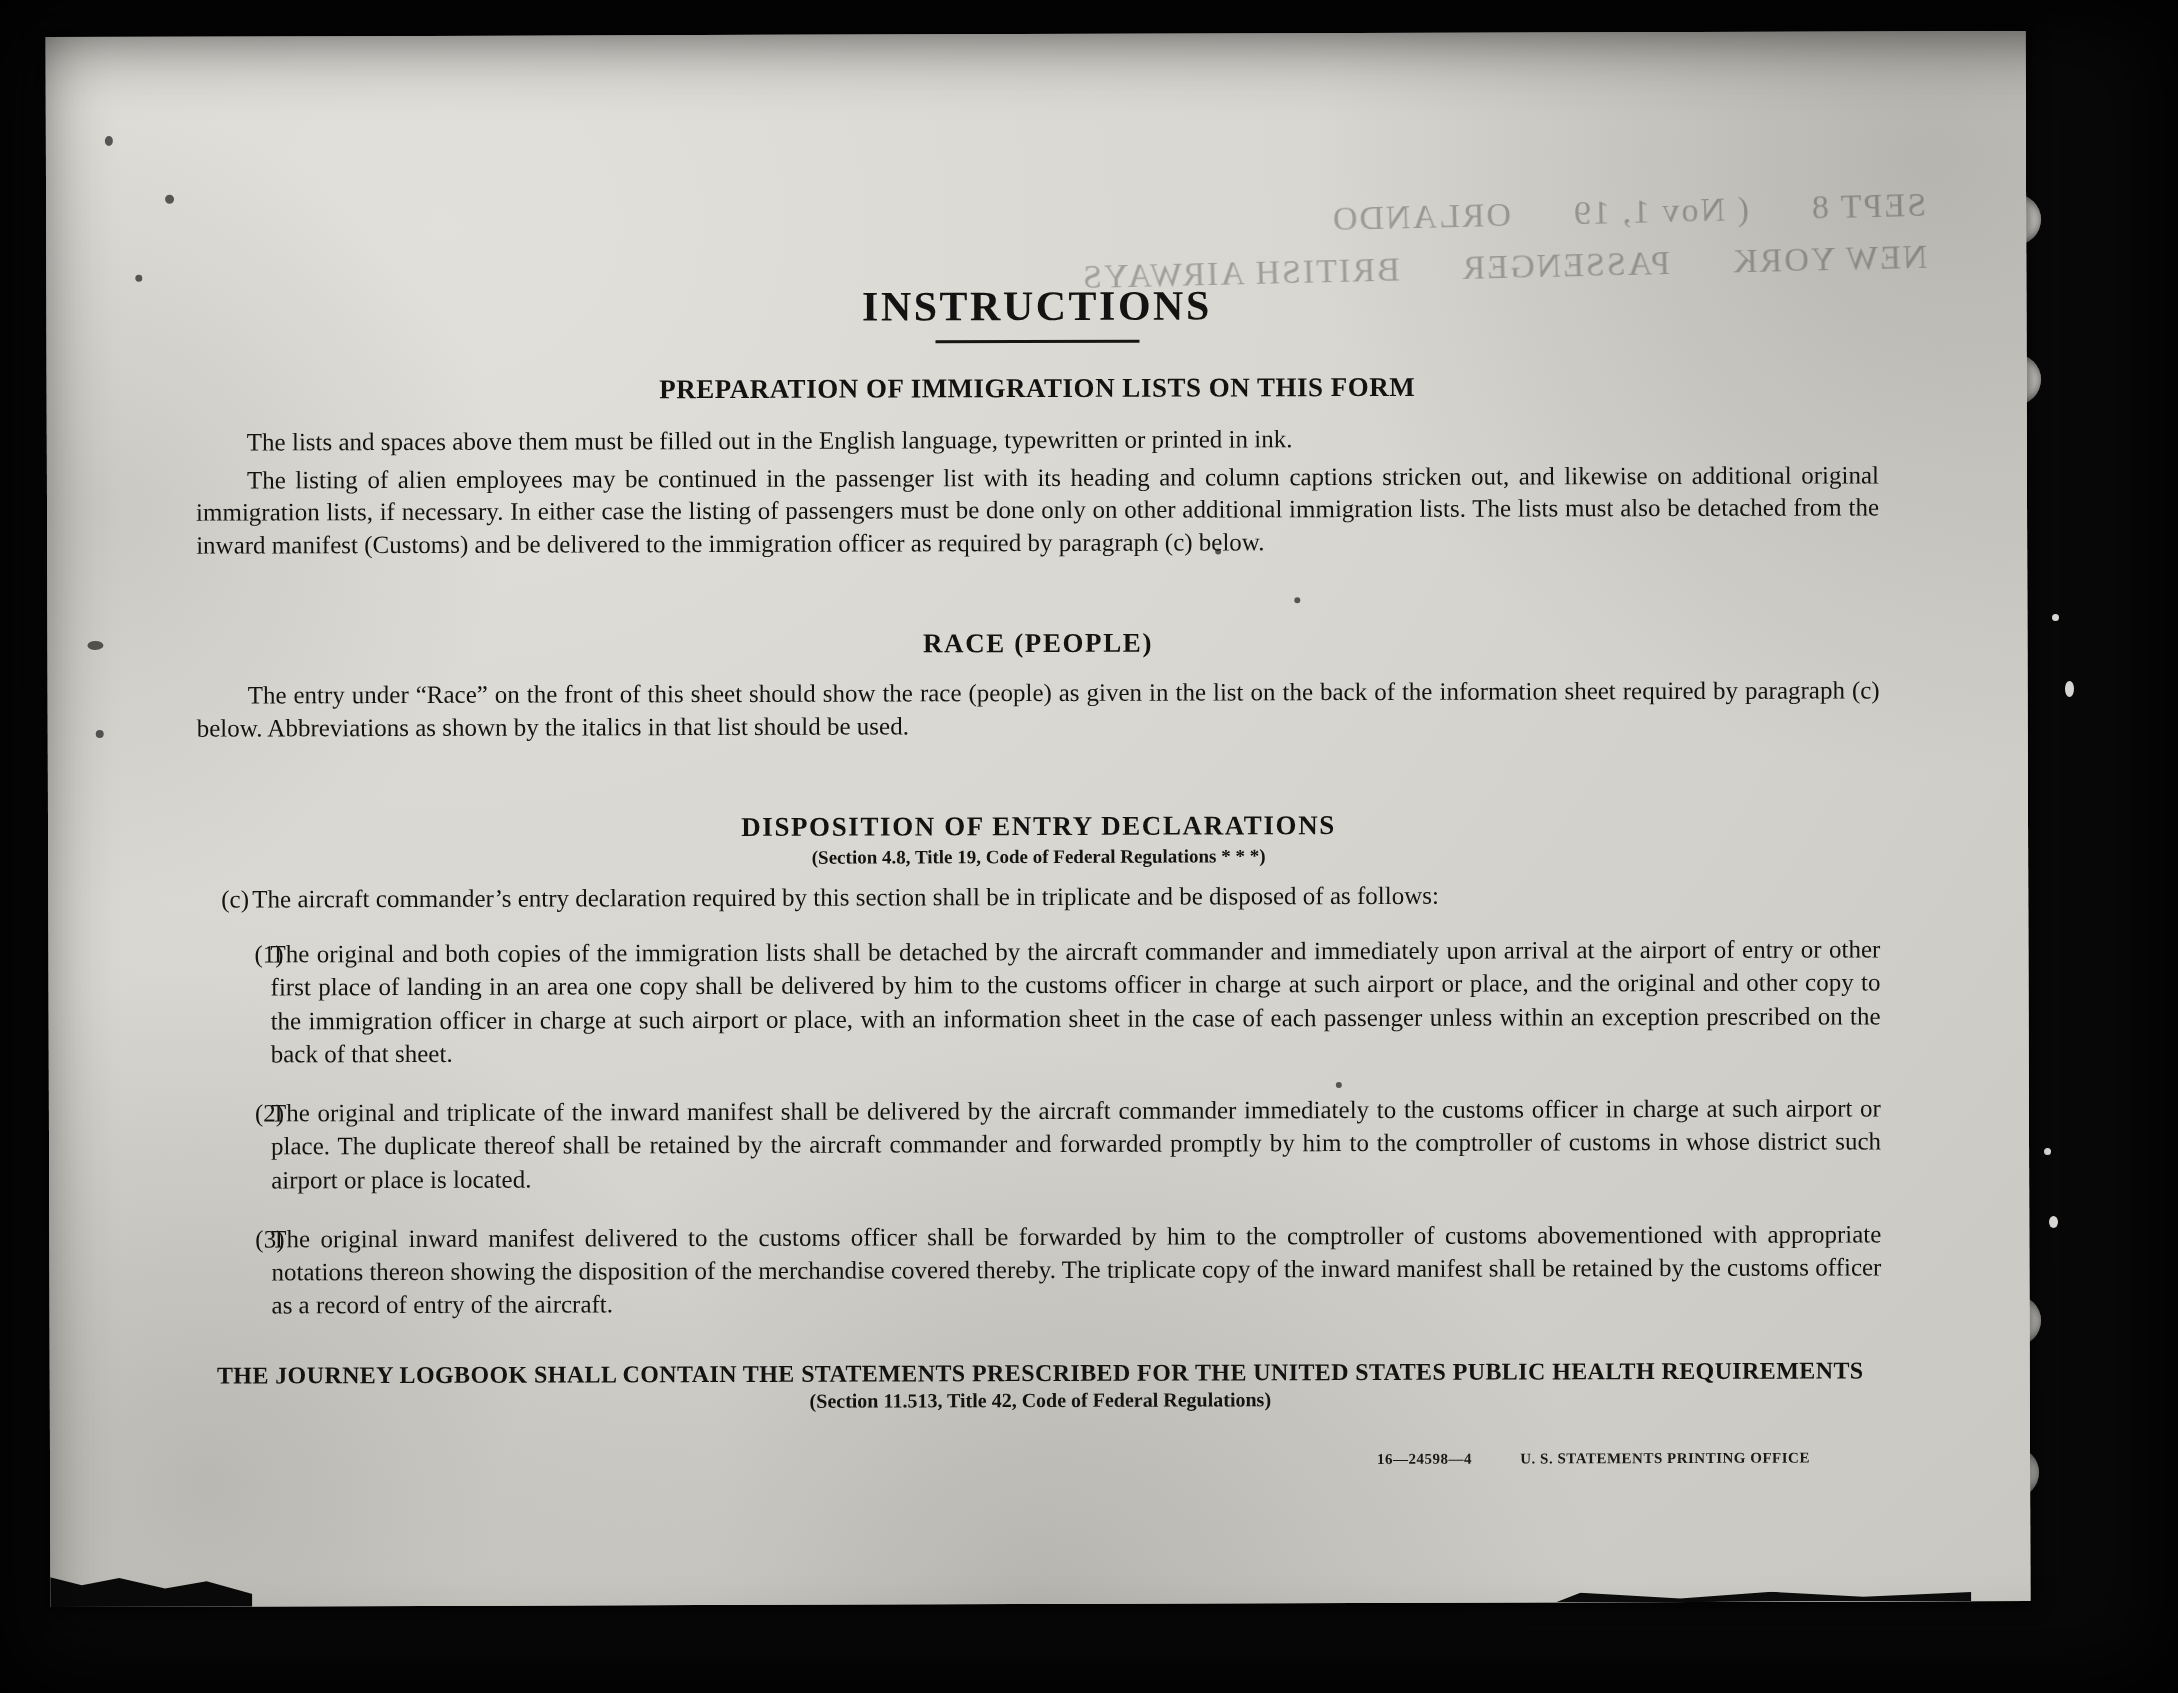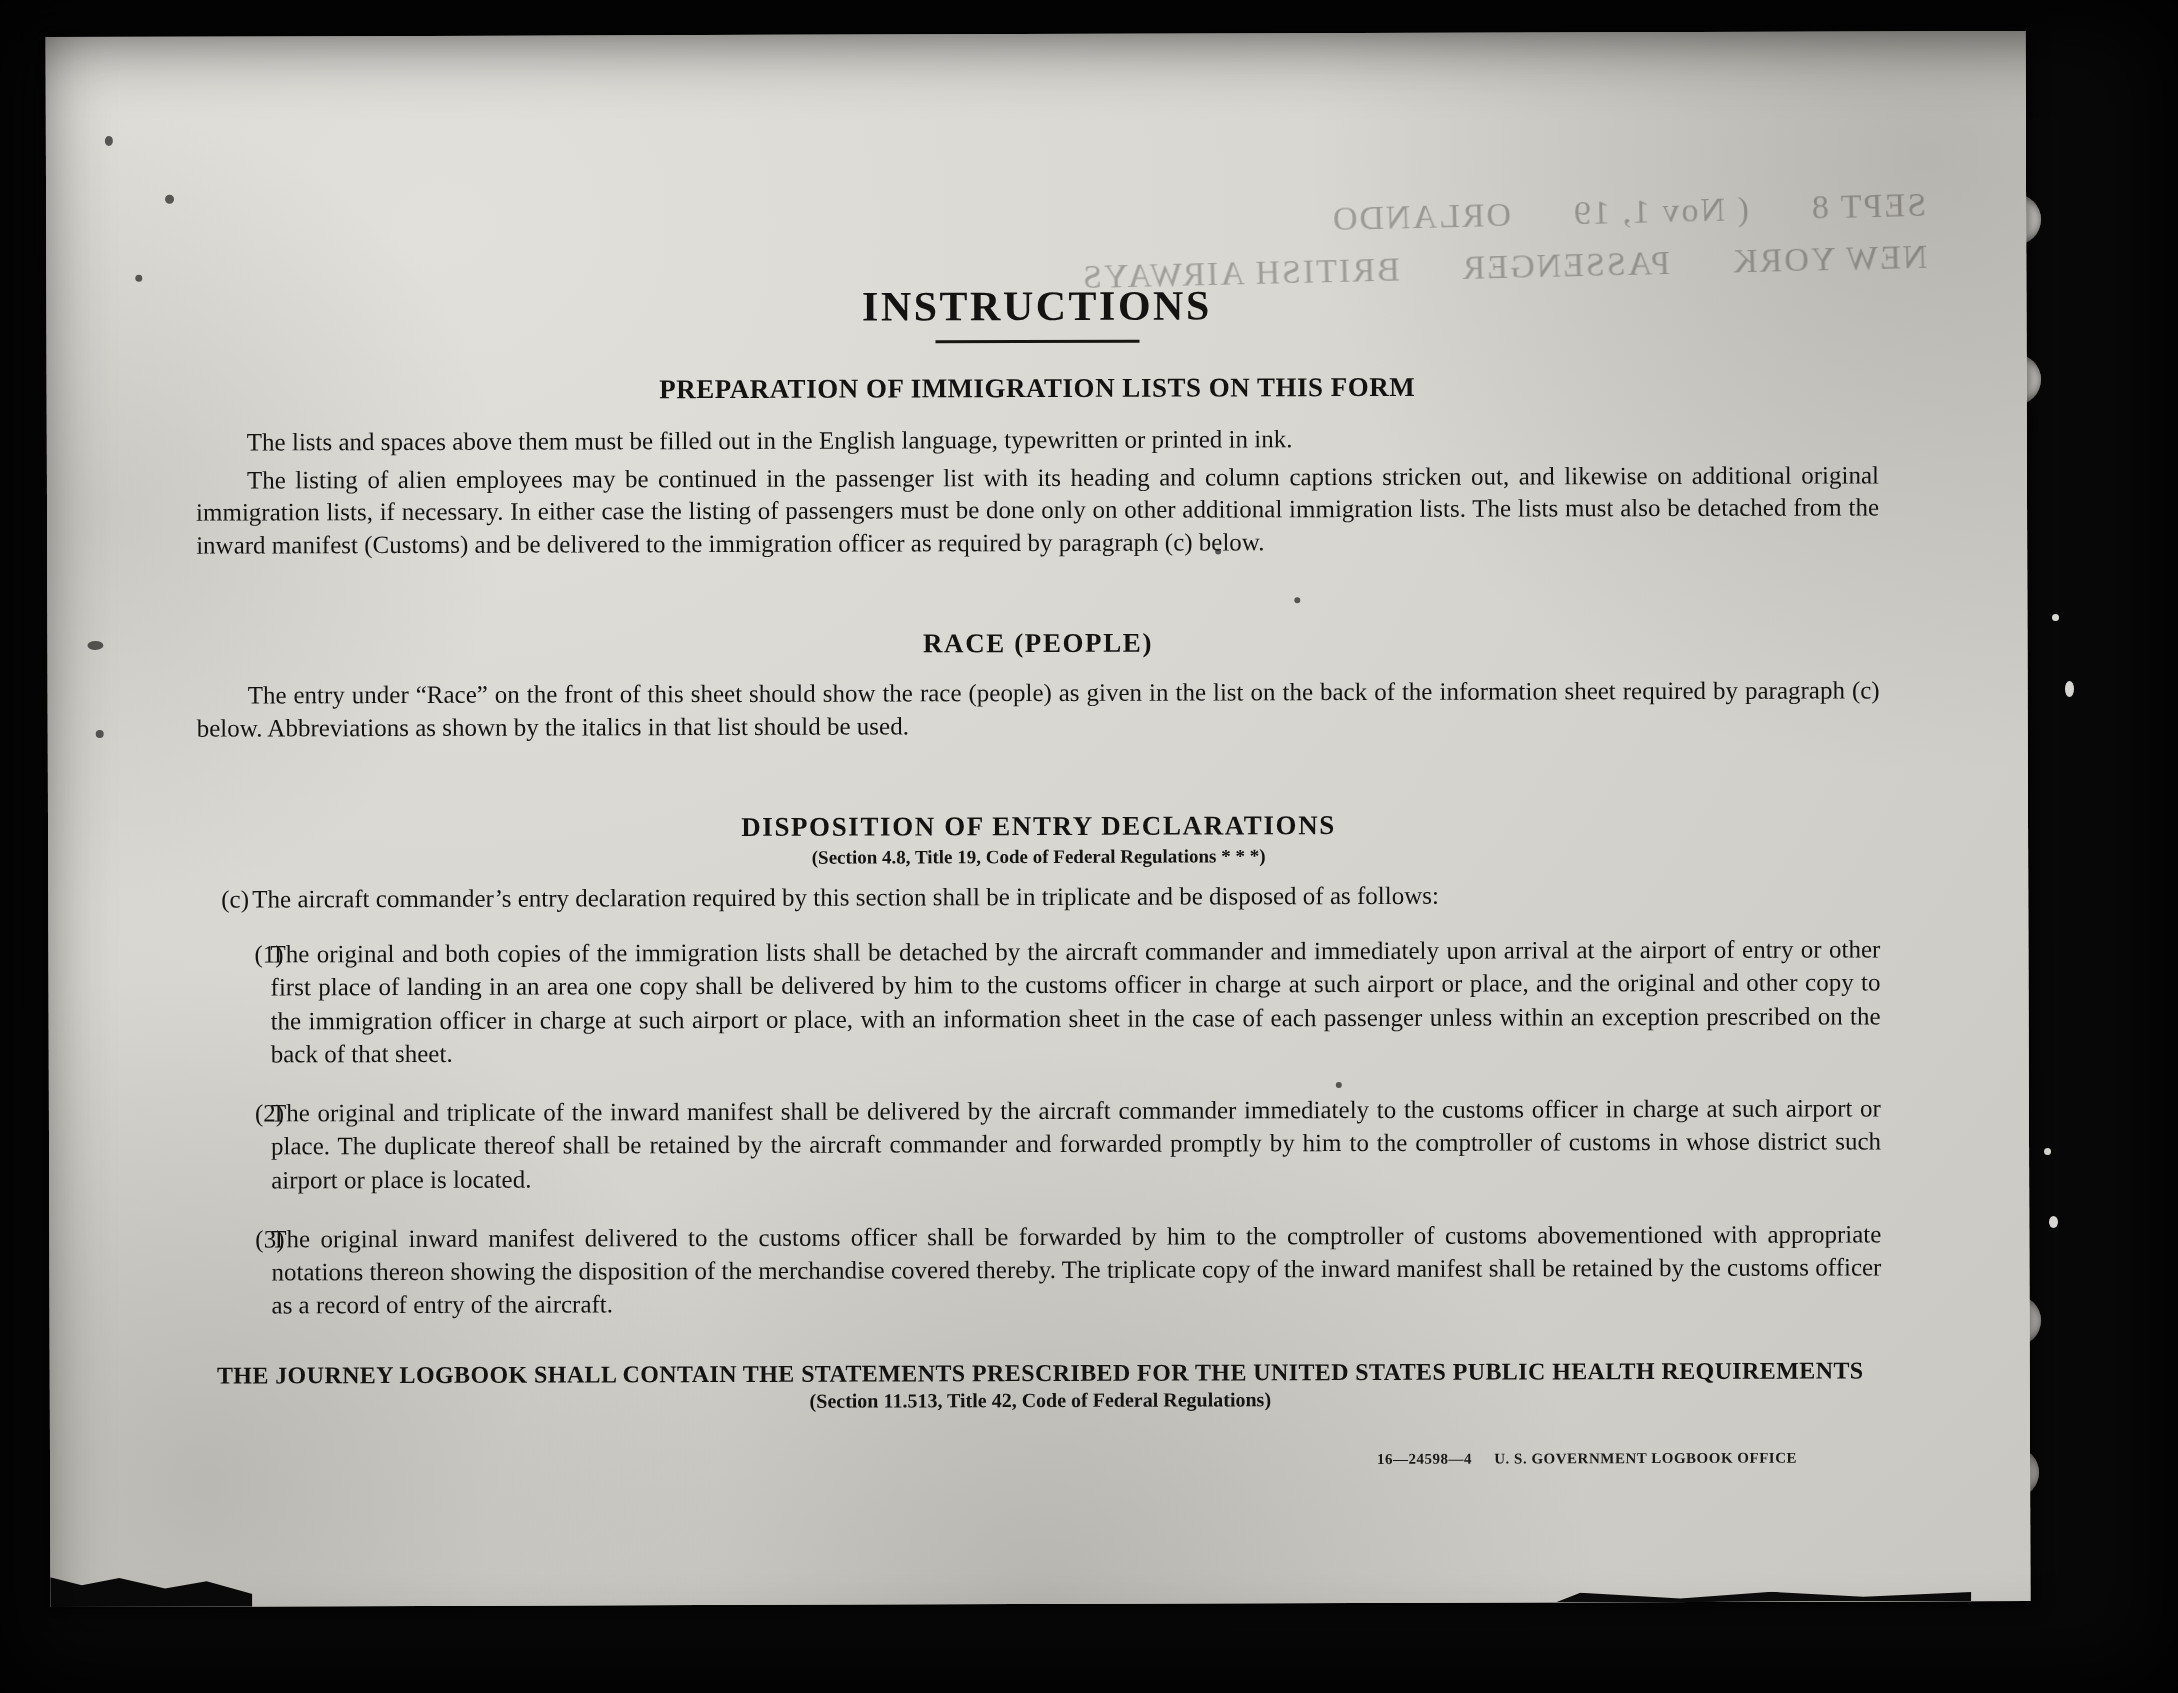--- a/index.html
+++ b/index.html
@@ -203,21 +203,21 @@
     margin: 0;
   }
   .printline {
     margin-top: 40px;
     padding-left: 1178px;
     font-size: 15px;
     font-weight: bold;
     letter-spacing: 0.5px;
     color: #1a1917;
   }
-  .printline .pl-code { margin-right: 18px; }
+  .printline .pl-code { margin-right: 44px; }
 </style>
 </head>
 <body>
 
 <div id="scan">
 
   <div class="punch-hole" style="left:1990px; top:194px;"></div>
   <div class="punch-hole" style="left:1990px; top:354px;"></div>
   <div class="punch-hole" style="left:1990px; top:1295px;"></div>
   <div class="punch-hole" style="left:1988px; top:1447px;"></div>
@@ -289,21 +289,21 @@
           <div class="marker">(3)</div>
           <div class="itext">The original inward manifest delivered to the customs officer shall be forwarded by him to the comptroller of customs abovementioned with appropriate notations thereon showing the disposition of the merchandise covered thereby.   The triplicate copy of the inward manifest shall be retained by the customs officer as a record of entry of the aircraft.</div>
         </div>
       </div>
 
       <div class="footnote-bold">THE JOURNEY LOGBOOK SHALL CONTAIN  THE STATEMENTS PRESCRIBED  FOR  THE UNITED STATES PUBLIC HEALTH REQUIREMENTS</div>
       <div class="footnote-sub">(Section 11.513, Title 42, Code of Federal Regulations)</div>
 
       <div class="printline">
         <span class="pl-code">16—24598—4</span>
-        <span>U. S. GOVERNMENT LOGBOOK OFFICE</span>
+        <span>U. S. STATEMENTS PRINTING OFFICE</span>
       </div>
 
     </div>
 
     <div class="corner-tear"></div>
     <div class="edge-nick" style="left:1505px; bottom:0px; width:416px; height:12px; clip-path:polygon(0% 100%,6% 20%,30% 70%,52% 18%,74% 62%,100% 24%,100% 100%);"></div>
   </div>
 
 </div>
 

